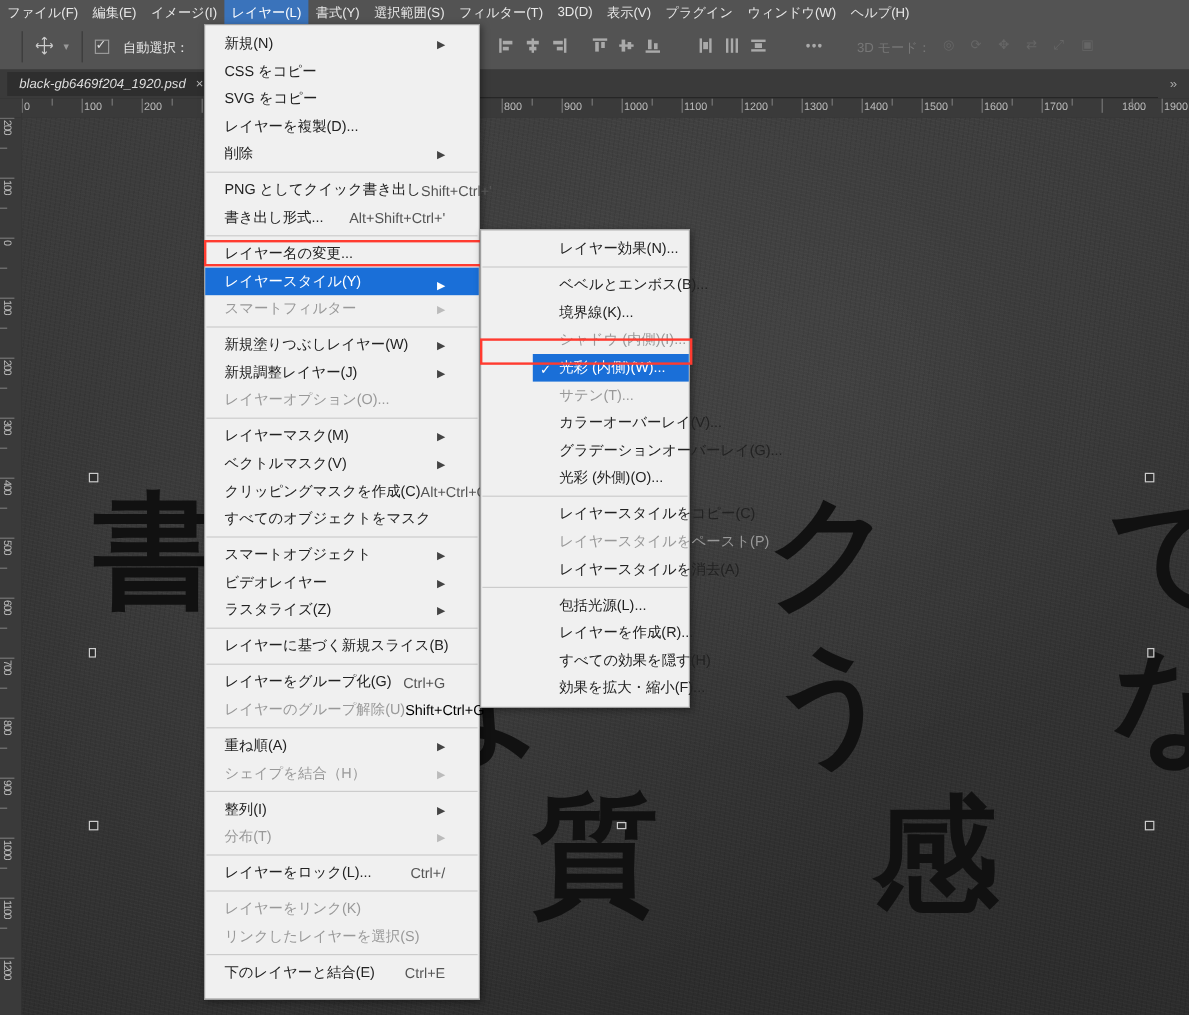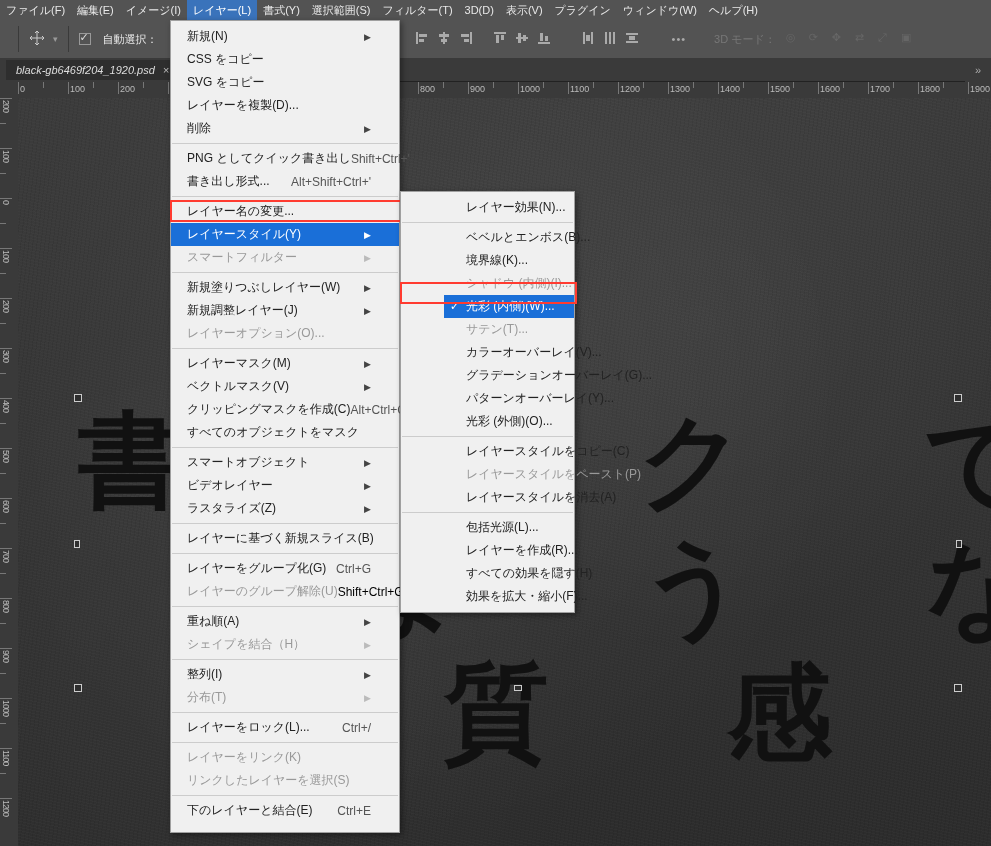--- a/index.html
+++ b/index.html
@@ -59,21 +59,21 @@
 .bounds { position:absolute; top:300px; left:60px; width:880px; height:290px; pointer-events:none; }
 .handle { width:8px; height:8px; background:#2e2e2e; border:1px solid #ccc; position:absolute; }
 .hmid { width:8px; height:6px; background:#2e2e2e; border:1px solid #ccc; position:absolute; }
 
 
 .dropdown1 { position:absolute; top:20px; left:170px; width:230px; background:#f0f0f0; border:1px solid #a0a0a0; box-shadow:2px 2px 6px rgba(0,0,0,.4); font-size:12px; color:#222; padding:4px 0;}
 .menu-item { padding:3px 28px 3px 16px; display:flex; justify-content:space-between; align-items:center; white-space:nowrap; cursor:default; }
 .menu-item.disabled { color:#999; }
 .menu-item .arrow { font-size:9px; color:#444; }
 .menu-item.disabled .arrow { color:#bbb; }
-.menu-item.highlight { background:#1a6fd8; color:#fff; }
+.menu-item.highlight { background:#1a6fd8; color:#fff;align-items:flex-end; }
 .menu-item.highlight .arrow { color:#fff; }
 .menu-sep { height:1px; background:#ccc; margin:3px 1px;}
 .redbox1 { position:absolute; border:2px solid #ff3b30; pointer-events:none; top:200px; left:170px; width:232px; height:22px; }
 
 
 .dropdown2 { position:absolute; top:191px; left:400px; width:175px; background:#f0f0f0; border:1px solid #a0a0a0; box-shadow:2px 2px 6px rgba(0,0,0,.4); font-size:12px; color:#222; padding:4px 0;}
 .dropdown2 .menu-item { padding:3px 14px 3px 22px; }
 .dropdown2 .checkmark { position:absolute; left:6px; font-size:11px; }
 .dropdown2 .menu-item { position:relative;margin-left:43px; }
 .redbox2 { position:absolute; border:2px solid #ff3b30; pointer-events:none; top:282px; left:400px; width:177px; height:22px; }
@@ -232,21 +232,21 @@
     <div class="tick" style="left: 750px; height: 12px;"></div>
     <div class="lbl" style="left: 752px;">1500</div>
     <div class="tick" style="left: 775px; height: 6px;"></div>
     <div class="tick" style="left: 800px; height: 12px;"></div>
     <div class="lbl" style="left: 802px;">1600</div>
     <div class="tick" style="left: 825px; height: 6px;"></div>
     <div class="tick" style="left: 850px; height: 12px;"></div>
     <div class="lbl" style="left: 852px;">1700</div>
     <div class="tick" style="left: 875px; height: 6px;"></div>
     <div class="tick" style="left: 900px; height: 12px;"></div>
-    <div class="lbl" style="left: 902px;">1800</div>
+    <div class="lbl" style="left: 902px; padding-left: 15px;">1800</div>
     <div class="tick" style="left: 925px; height: 6px;"></div>
     <div class="tick" style="left: 950px; height: 12px;"></div>
     <div class="lbl" style="left: 952px;">1900</div>
   </div>
 <div class="ruler-v" id="rulerV">
     <div class="tick" style="top: 0px; width: 12px;"></div>
     <div class="lbl" style="top: 2px;">200</div>
     <div class="tick" style="top: 25px; width: 6px;"></div>
     <div class="tick" style="top: 50px; width: 12px;"></div>
     <div class="lbl" style="top: 52px;">100</div>
@@ -481,24 +481,20 @@
     </div>
     <div class="menu-item">
       <span>カラーオーバーレイ(V)...</span>
       <span></span>
     </div>
     <div class="menu-item">
       <span>グラデーションオーバーレイ(G)...</span>
       <span></span>
     </div>
     <div class="menu-item">
-      <span>パターンオーバーレイ(Y)...</span>
-      <span></span>
-    </div>
-    <div class="menu-item">
       <span>光彩 (外側)(O)...</span>
       <span></span>
     </div>
     <div class="menu-sep"></div>
     <div class="menu-item">
       <span>レイヤースタイルをコピー(C)</span>
       <span></span>
     </div>
     <div class="menu-item disabled">
       <span>レイヤースタイルをペースト(P)</span>

